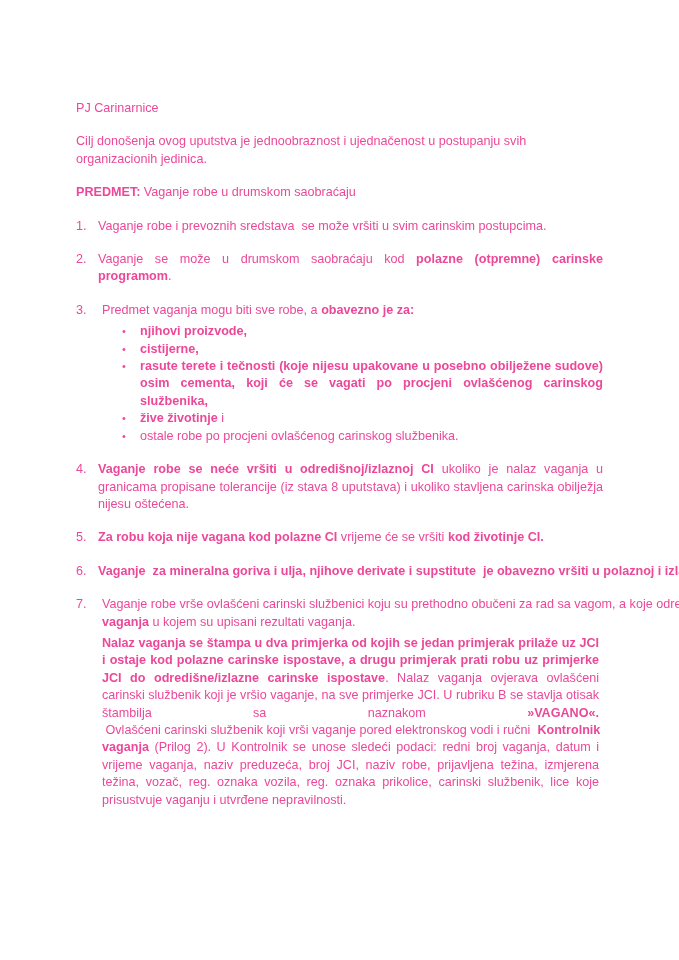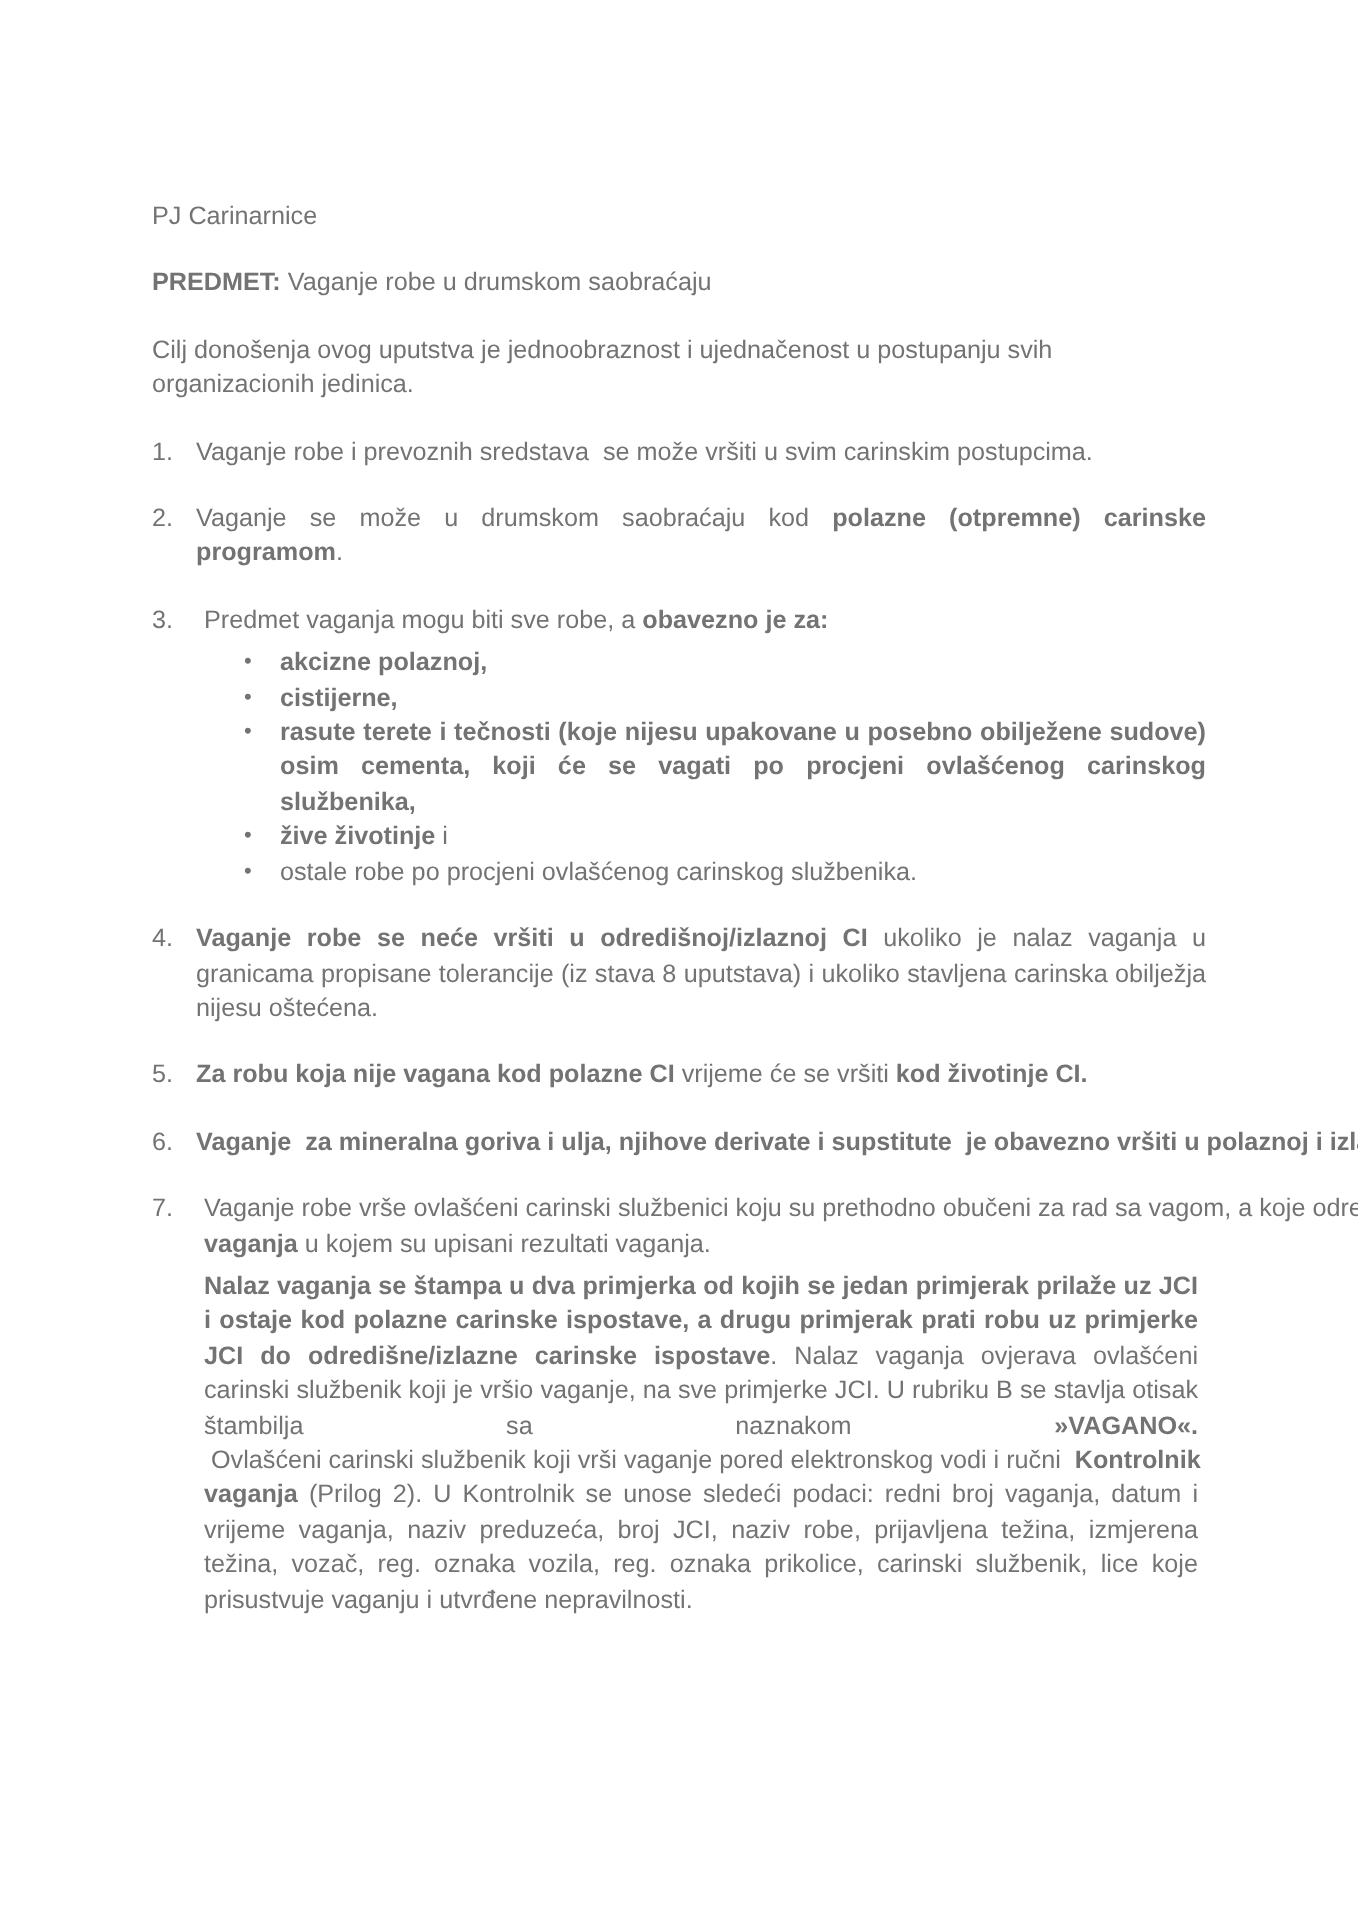--- a/index.html
+++ b/index.html
@@ -88,48 +88,48 @@
   .bul-item > .bul-text { display: block; }
 
   b, strong { font-weight: bold; }
 
   .sp { white-space: pre; }
 </style>
 </head>
 <body>
 
 <div class="page" style="background: rgb(255, 255, 255);">
-  <div class="doc-body" style="color: #737373;">
+  <div class="doc-body" style="color: #ec4899;">
 
     <p class="para">PJ Carinarnice</p>
 
+    <p class="para">Cilj donošenja ovog uputstva je jednoobraznost i ujednačenost u postupanju svih organizacionih jedinica.</p>
+
     <p class="para"><span class="subject-label">PREDMET:</span><span> Vaganje robe u drumskom saobraćaju</span></p>
-
-    <p class="para">Cilj donošenja ovog uputstva je jednoobraznost i ujednačenost u postupanju svih organizacionih jedinica.</p>
 
     <ol class="num-list">
 
       <li class="num-item">
         <span class="num-marker">1.</span>
         <span class="num-body sp">Vaganje robe i prevoznih sredstava  se može vršiti u svim carinskim postupcima.</span>
       </li>
 
       <li class="num-item">
         <span class="num-marker">2.</span>
         <span class="num-body"><span>Vaganje se može u drumskom saobraćaju kod </span><b>polazne (otpremne) carinske programom</b><span>.</span></span>
       </li>
 
       <li class="num-item">
         <span class="num-marker">3.</span>
         <span class="num-body">
           <span class="para-inner" style="display:block;"><span>Predmet vaganja mogu biti sve robe, a </span><b>obavezno je za:</b></span>
           <ul class="bul-list">
             <li class="bul-item">
               <span class="bul-marker">•</span>
-              <span class="bul-text"><b>akcizne polaznoj,</b><span></span></span>
+              <span class="bul-text"><b>njihovi proizvode,</b><span></span></span>
             </li>
             <li class="bul-item">
               <span class="bul-marker">•</span>
               <span class="bul-text"><b>cistijerne,</b><span></span></span>
             </li>
             <li class="bul-item">
               <span class="bul-marker">•</span>
               <span class="bul-text"><b>rasute terete i tečnosti (koje nijesu upakovane u posebno obilježene sudove) osim cementa, koji će se vagati po procjeni ovlašćenog carinskog službenika,</b><span></span></span>
             </li>
             <li class="bul-item">

